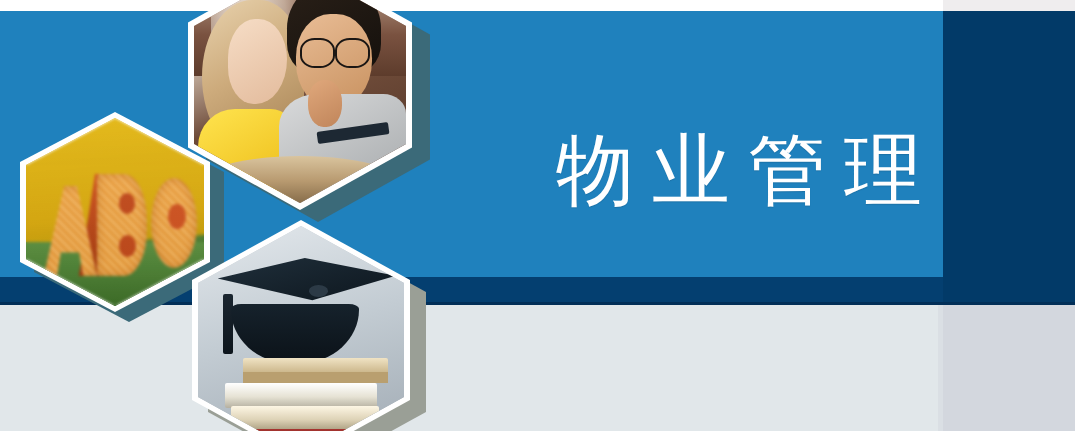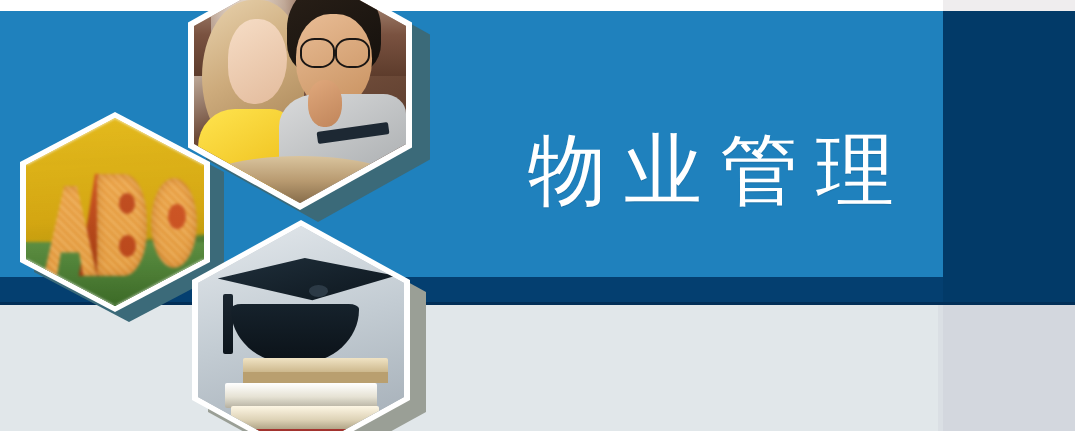--- a/index.html
+++ b/index.html
@@ -226,21 +226,21 @@
   }
   .grad-book1 { left: 22%; top: 58%; width: 70%; height: 11%; background: linear-gradient(180deg,#f0e3c4 0%,#cdb98e 55%,#9c8a64 100%); }
   .grad-book1-edge { position: absolute; left: 22%; top: 64%; width: 70%; height: 5%; background: #b99f6f; }
   .grad-book2 { left: 13%; top: 69%; width: 74%; height: 11%; background: linear-gradient(180deg,#ffffff 0%,#e6e2d4 55%,#b5b0a0 100%); }
   .grad-book3 { left: 16%; top: 79%; width: 72%; height: 11%; background: linear-gradient(180deg,#fdf6e4 0%,#ddd2b6 55%,#a89c7e 100%); }
   .grad-book4 { left: 22%; top: 89%; width: 66%; height: 12%; background: linear-gradient(180deg,#a5342f 0%,#7d2420 100%); }
 
   
   .title {
     position: absolute;
-    left: 528px;
+    left: 556px;
     top: 122px;
     width: 470px;
     color: #ffffff;
     font-family: "DejaVu Serif", "Liberation Serif", serif;
     font-size: 78px;
     line-height: 96px;
     font-weight: 400;
     letter-spacing: 18px;
     white-space: nowrap;
     text-shadow: 0 1px 1px rgba(0,0,0,.12);

